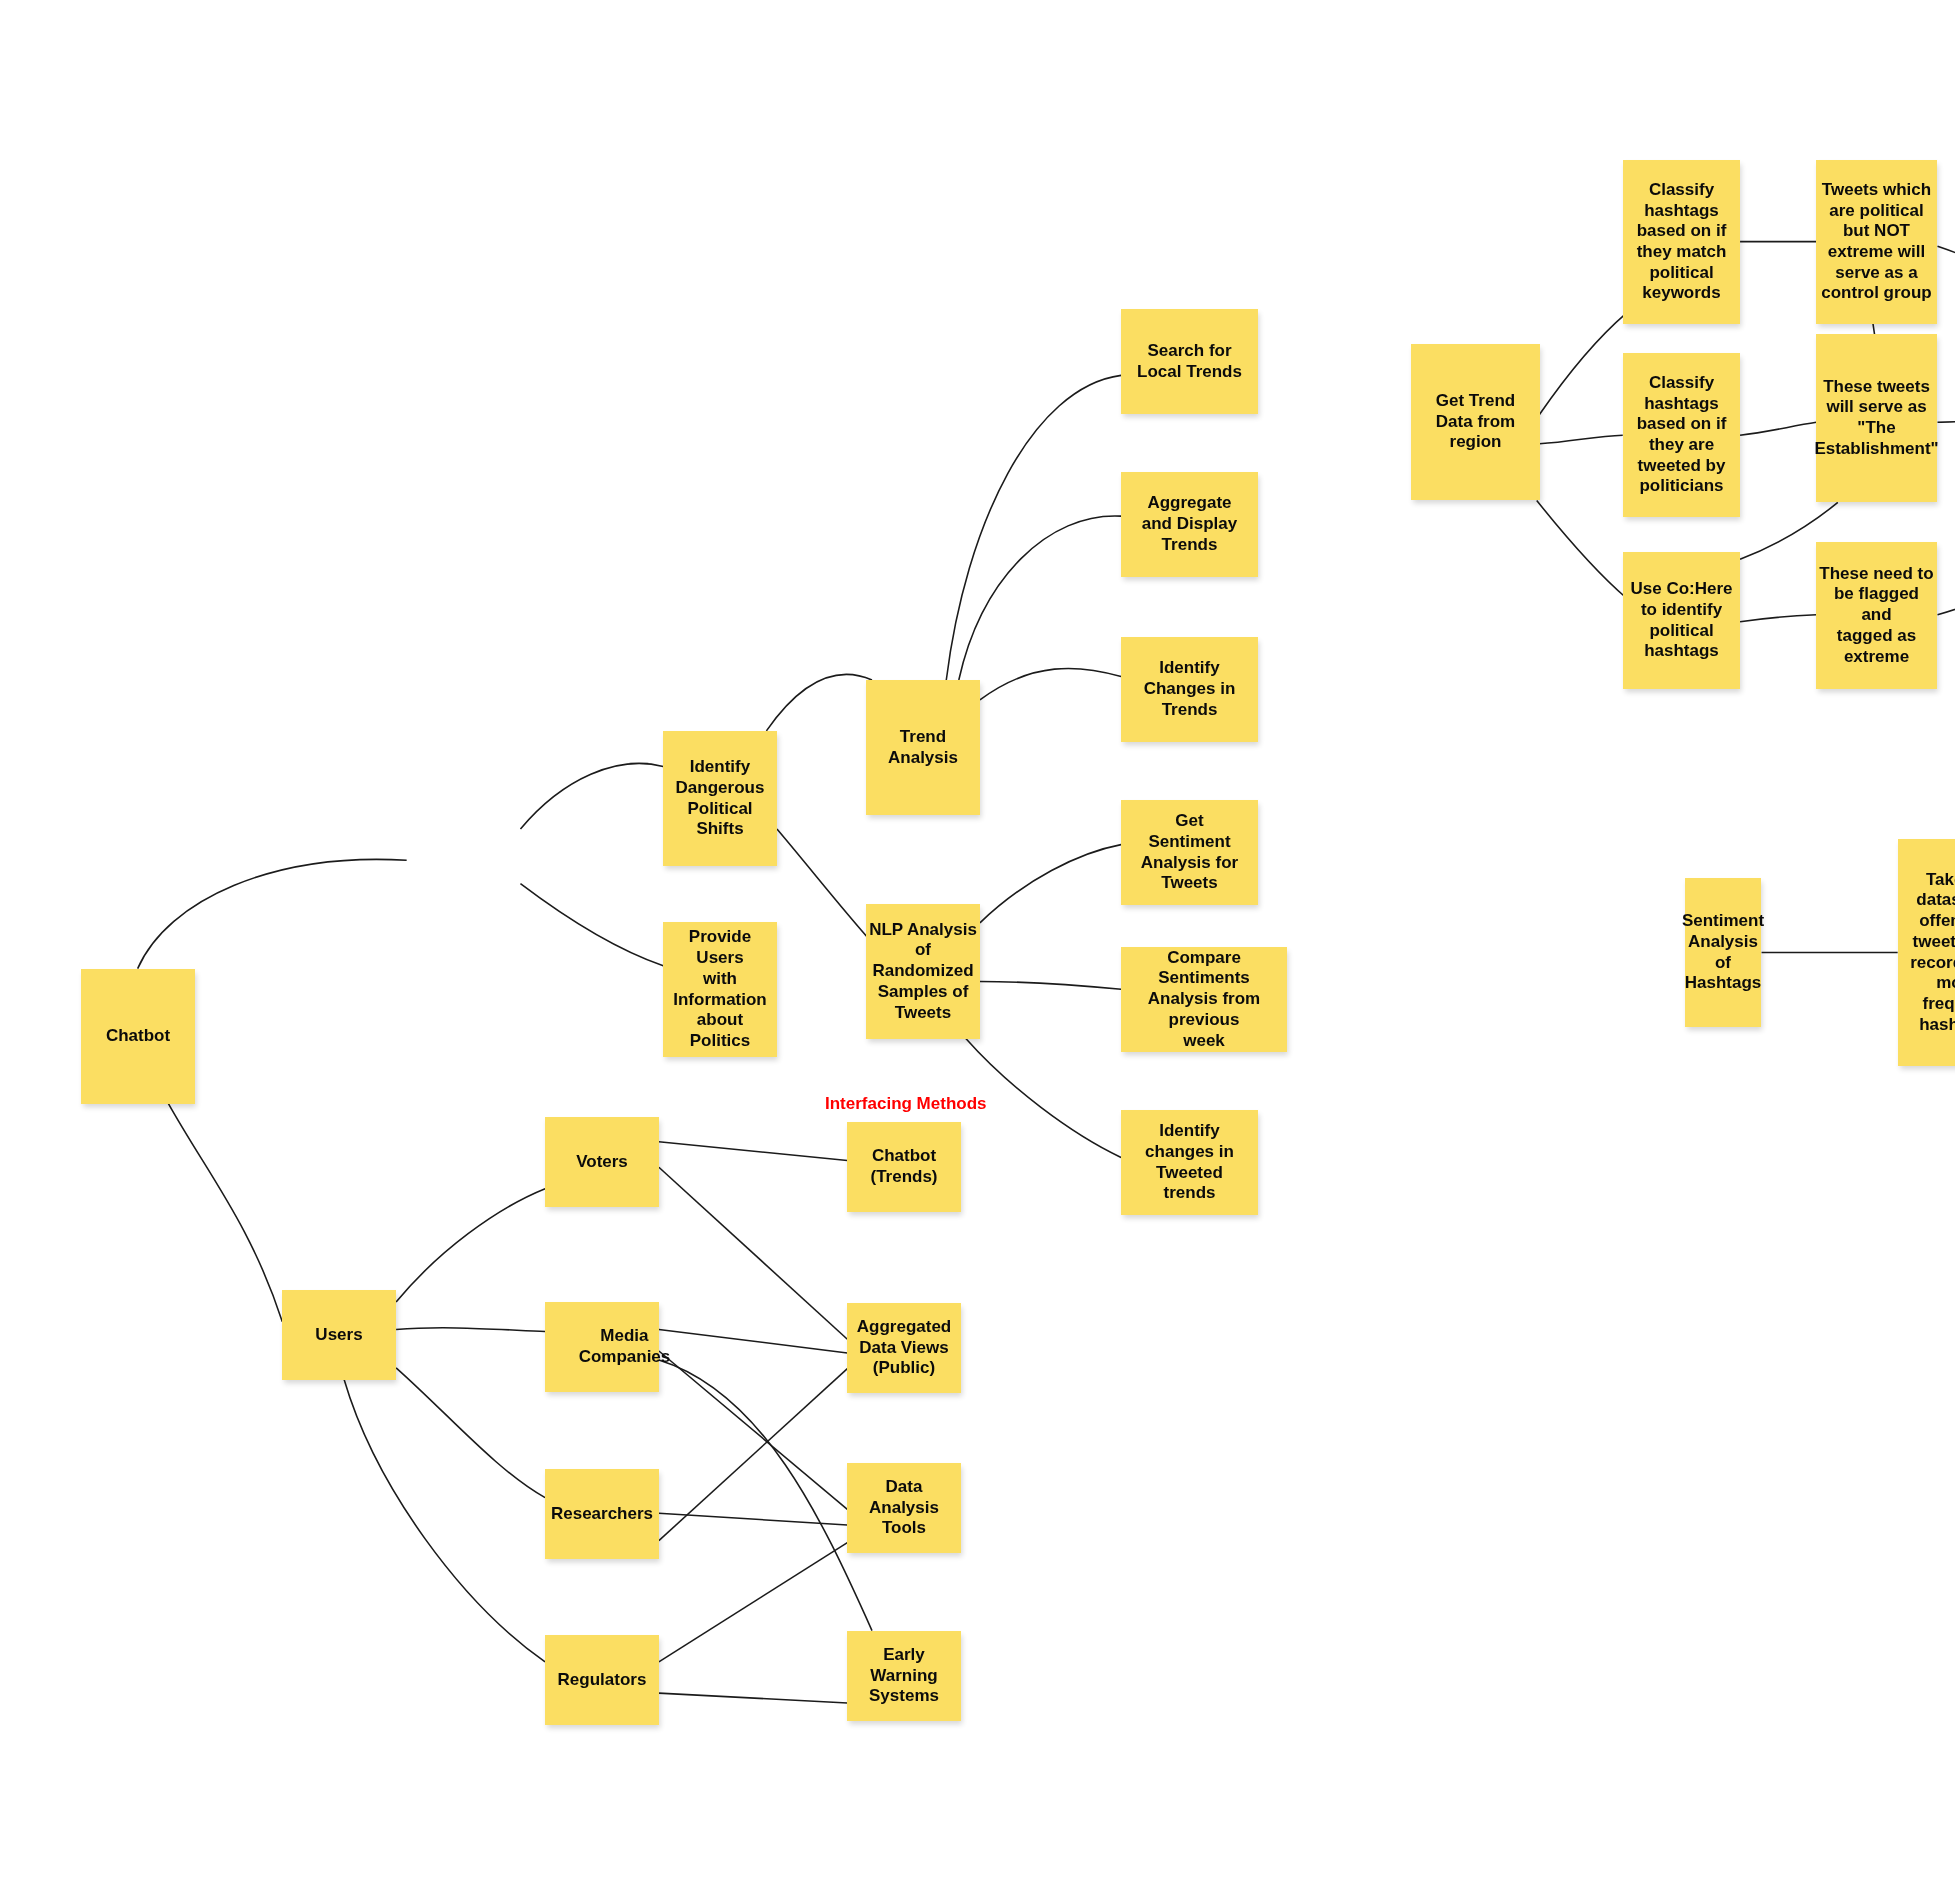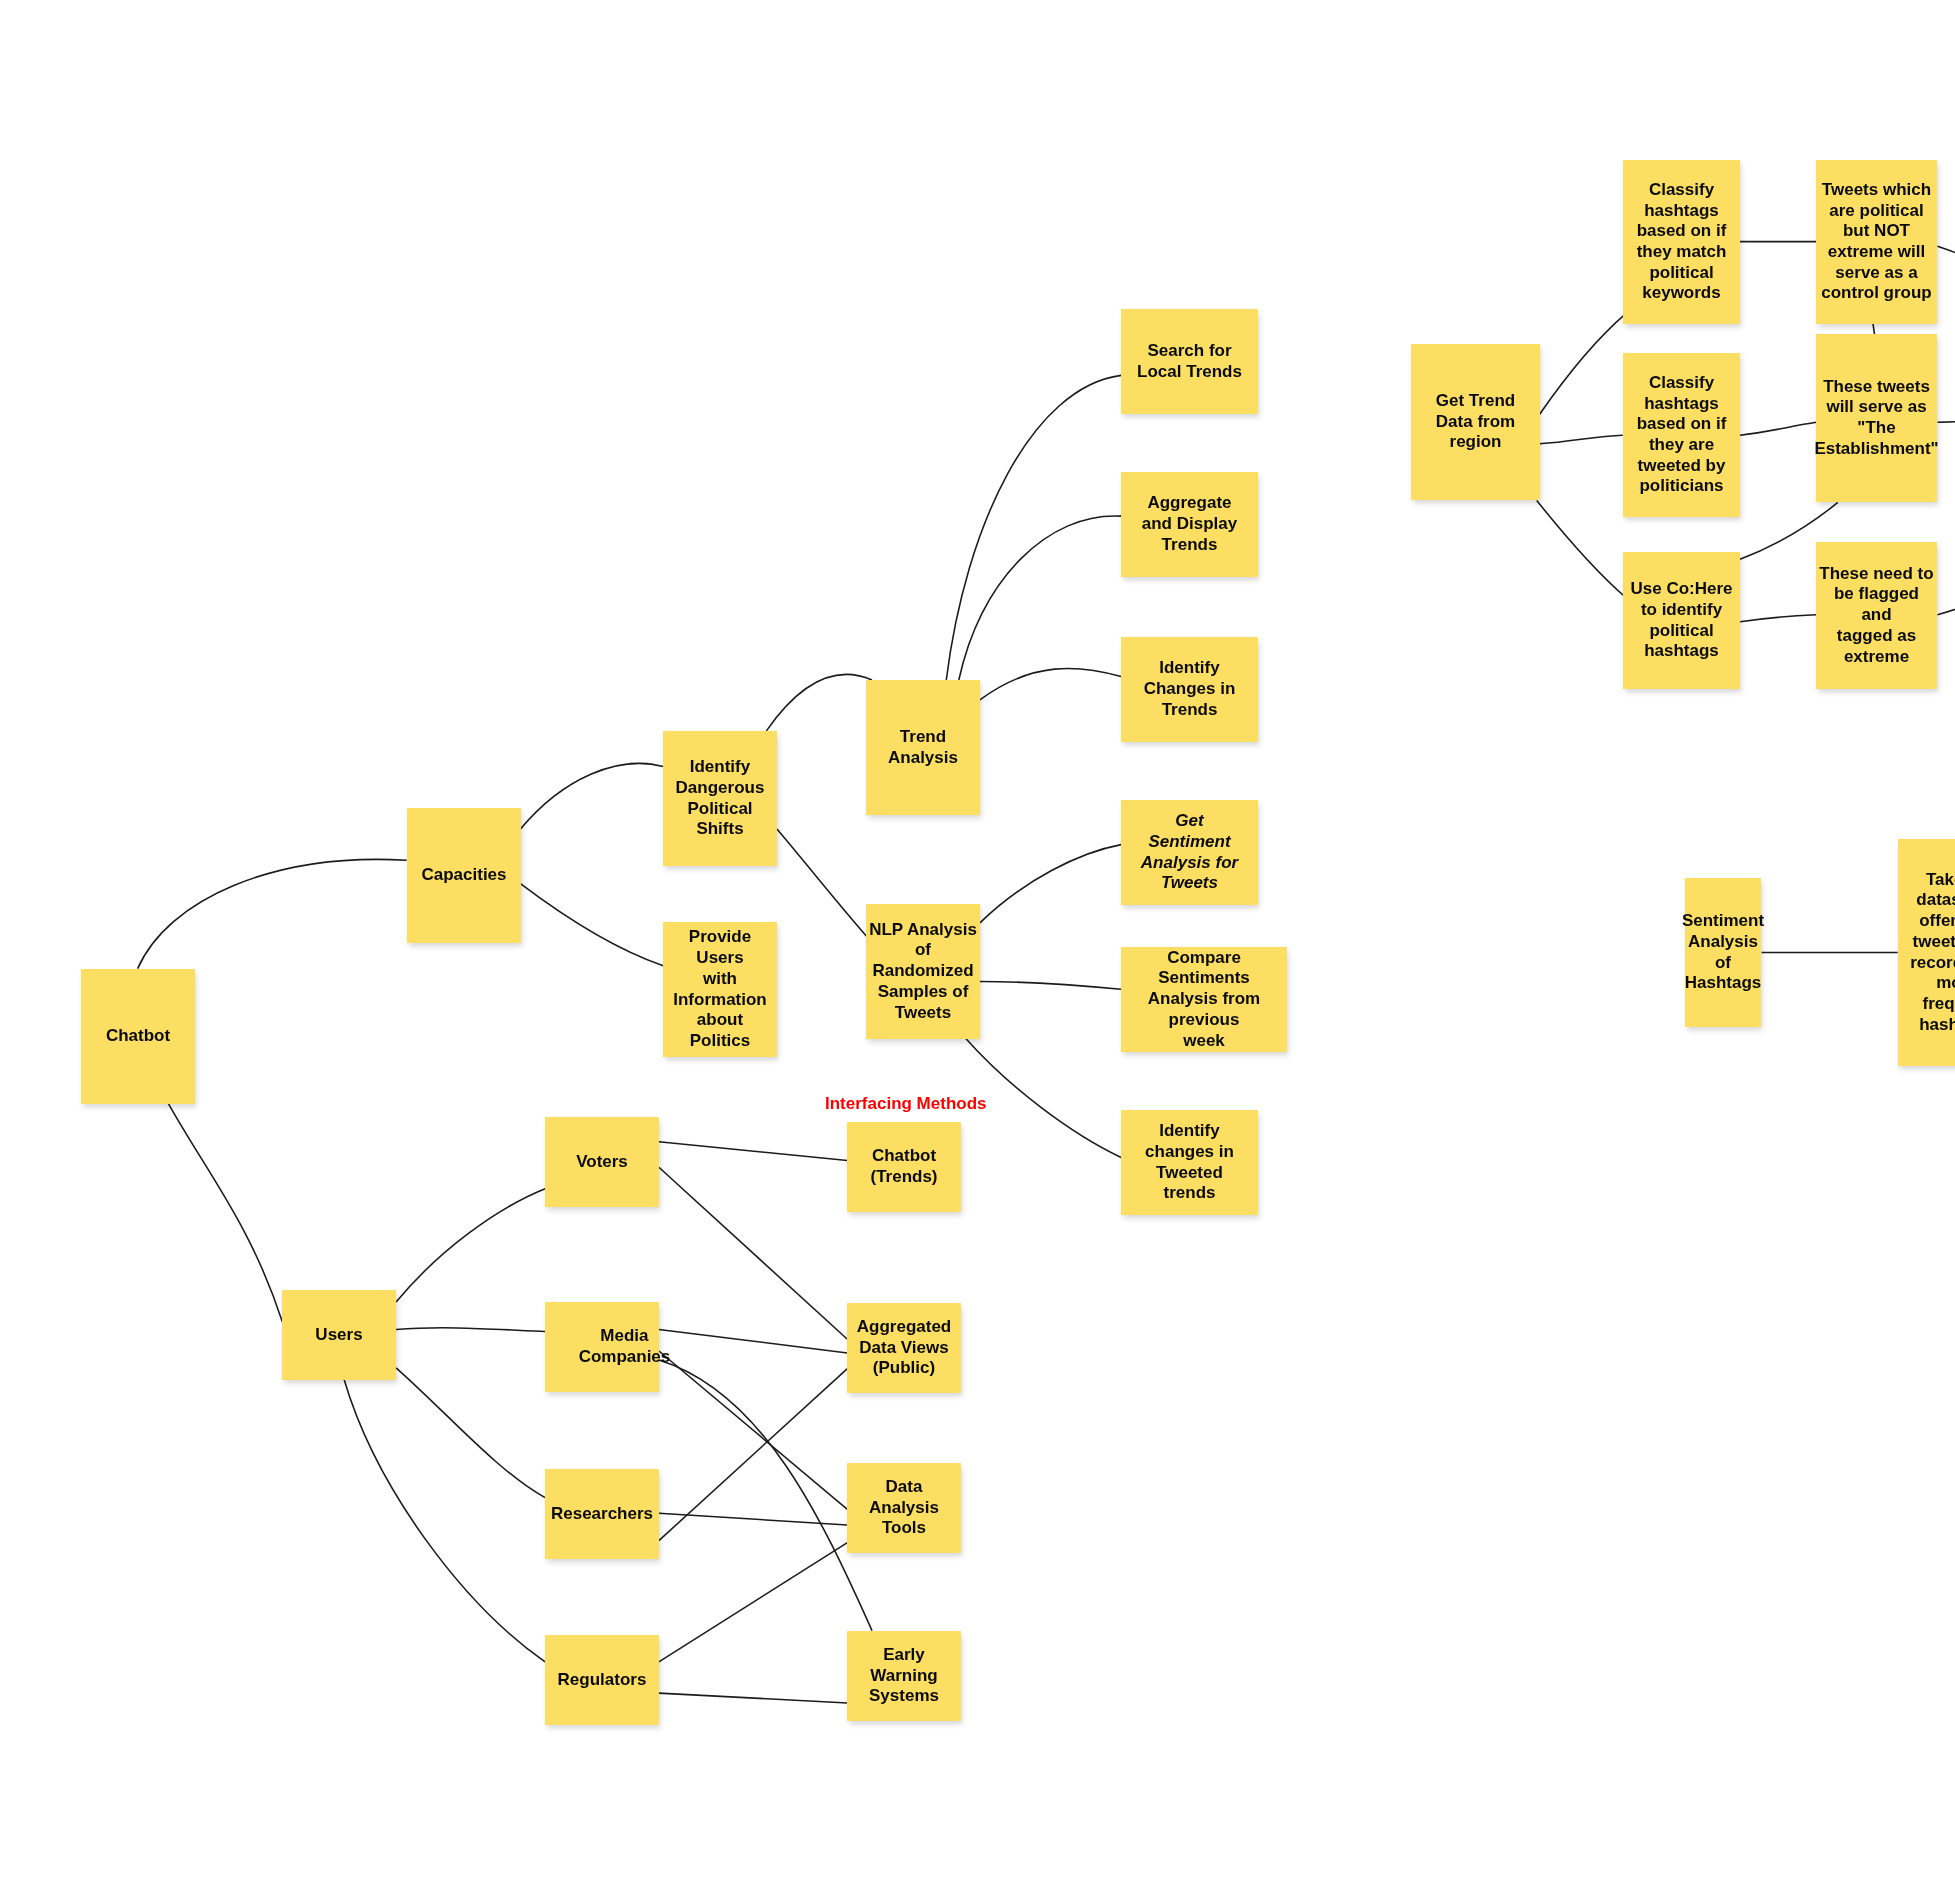--- a/index.html
+++ b/index.html
@@ -89,21 +89,20 @@
       <path d="M 4955 1572 C 5180 1510 5330 1360 5360 1280" fill="none" stroke="#1b1b1b" stroke-width="4"></path>
       <path d="M 5535 1070 L 5945 1070" fill="none" stroke="#1b1b1b" stroke-width="4"></path>
       <path d="M 6235 980 C 6420 800 6570 600 6720 548" fill="none" stroke="#1b1b1b" stroke-width="4"></path>
       <path d="M 6235 1075 L 6720 1092" fill="none" stroke="#1b1b1b" stroke-width="4"></path>
       <path d="M 6235 1180 C 6430 1340 6580 1520 6720 1592" fill="none" stroke="#1b1b1b" stroke-width="4"></path>
       <path d="M 4505 2436 L 4853 2436" fill="none" stroke="#1b1b1b" stroke-width="4"></path>
       <path d="M 5153 2436 L 5578 2436" fill="none" stroke="#1b1b1b" stroke-width="4"></path>
       <path d="M 5878 2436 L 6300 2436" fill="none" stroke="#1b1b1b" stroke-width="4"></path>
     </svg>
 <div class="note" style="left: 81px; top: 969px; width: 114px; height: 135px; font-size: 17px; background: rgb(251, 222, 98); color: rgb(11, 11, 11);">Chatbot</div>
-    <div class="note" style="left: 407px; top: 808px; width: 114px; height: 135px; font-size: 17px; background: rgb(251, 222, 98); color: rgb(11, 11, 11);">Capacities</div>
     <div class="note" style="left: 663px; top: 731px; width: 114px; height: 135px; font-size: 17px; background: rgb(251, 222, 98); color: rgb(11, 11, 11);">Identify
 Dangerous
 Political Shifts</div>
     <div class="note" style="left: 663px; top: 922px; width: 114px; height: 135px; font-size: 17px; background: rgb(251, 222, 98); color: rgb(11, 11, 11);">Provide Users
 with
 Information
 about Politics</div>
     <div class="note" style="left: 866px; top: 680px; width: 114px; height: 135px; font-size: 17px; background: rgb(251, 222, 98); color: rgb(11, 11, 11);">Trend
 Analysis</div>
     <div class="note" style="left: 866px; top: 904px; width: 114px; height: 135px; font-size: 17px; background: rgb(251, 222, 98); color: rgb(11, 11, 11);">NLP Analysis
@@ -112,21 +111,21 @@
 Samples of
 Tweets</div>
     <div class="note" style="left: 1121px; top: 309px; width: 137px; height: 105px; font-size: 17px; background: rgb(251, 222, 98); color: rgb(11, 11, 11);">Search for
 Local Trends</div>
     <div class="note" style="left: 1121px; top: 472px; width: 137px; height: 105px; font-size: 17px; background: rgb(251, 222, 98); color: rgb(11, 11, 11); text-align: center;">Aggregate
 and Display
 Trends</div>
     <div class="note" style="left: 1121px; top: 637px; width: 137px; height: 105px; font-size: 17px; background: rgb(251, 222, 98); color: rgb(11, 11, 11);">Identify
 Changes in
 Trends</div>
-    <div class="note" style="left: 1121px; top: 800px; width: 137px; height: 105px; font-size: 17px; background: rgb(251, 222, 98); color: rgb(11, 11, 11); font-style: italic;">Get
+    <div class="note" style="left: 1121px; top: 800px; width: 137px; height: 105px; font-size: 17px; background: rgb(251, 222, 98); color: rgb(11, 11, 11);">Get
 Sentiment
 Analysis for
 Tweets</div>
     <div class="note" style="left: 1121px; top: 947px; width: 166px; height: 105px; font-size: 17px; background: rgb(251, 222, 98); color: rgb(11, 11, 11);">Compare
 Sentiments
 Analysis from
 previous
 week</div>
     <div class="note" style="left: 1121px; top: 1110px; width: 137px; height: 105px; font-size: 17px; background: rgb(251, 222, 98); color: rgb(11, 11, 11);">Identify
 changes in

